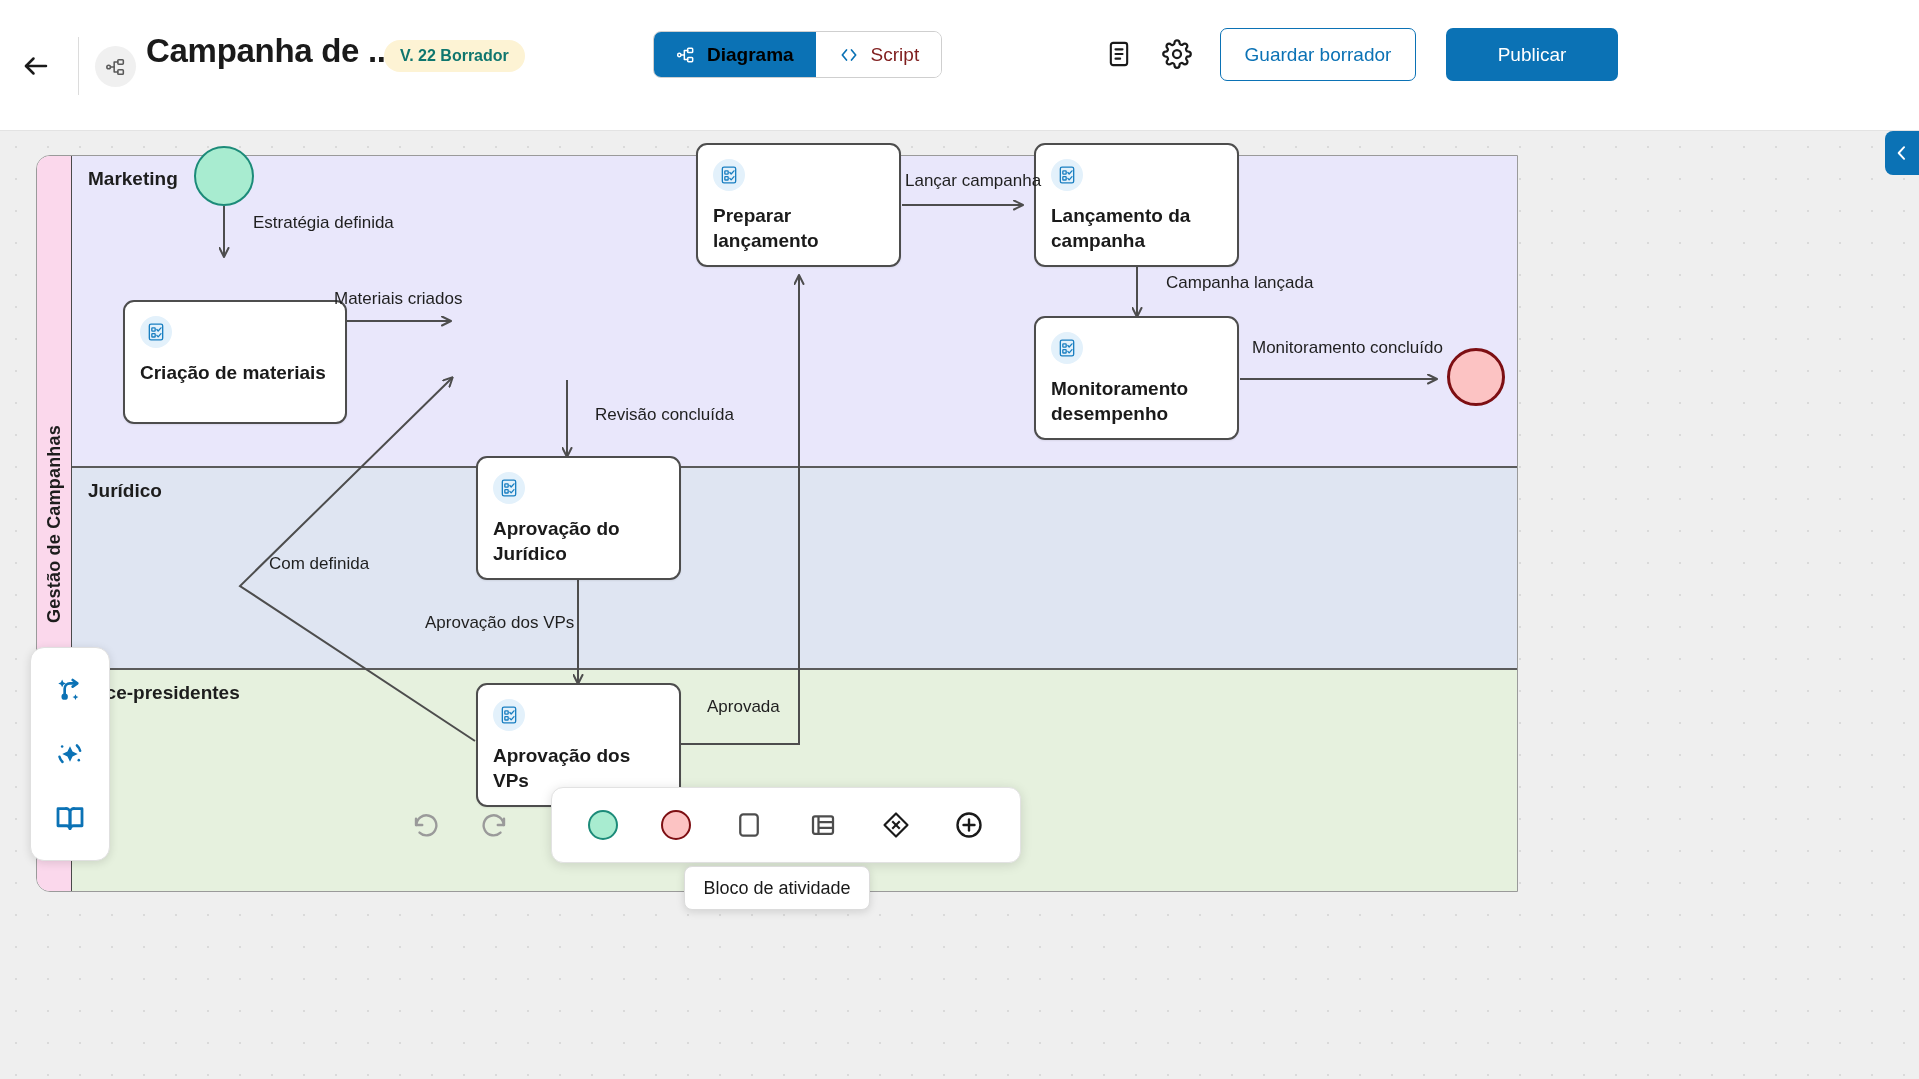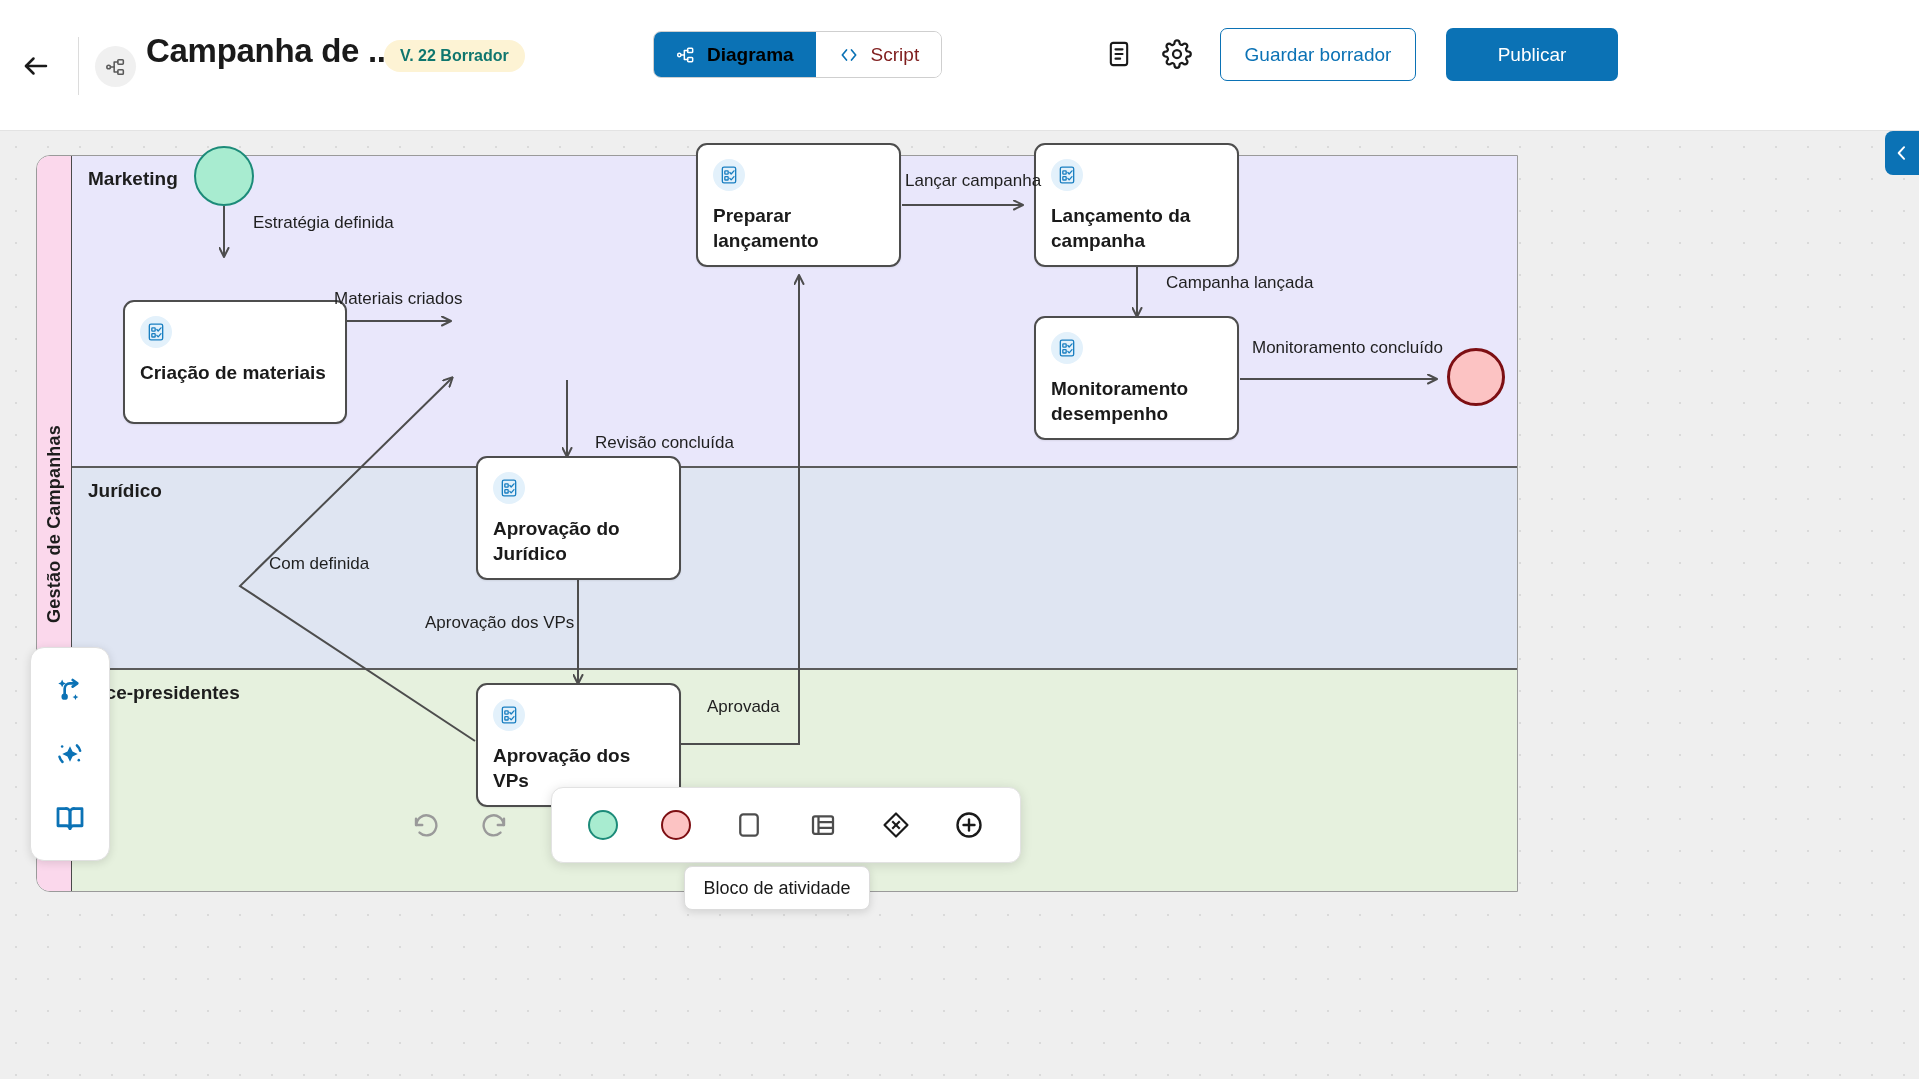--- a/index.html
+++ b/index.html
@@ -405,21 +405,21 @@
           <path d="M13 9 l1.6 1.8 L18 7" stroke-linecap="round"></path>
         <rect x="7" y="14" width="4" height="4" rx=".7"></rect>
           <path d="M13 16 l1.6 1.8 L18 14" stroke-linecap="round"></path>
       </svg>
     </div>
     <div class="task-label">Aprovação dos VPs</div>
   </div>
 
   <div class="edge-label" style="left:253px; top:82px;">Estratégia definida</div>
   <div class="edge-label" style="left:334px; top:158px;">Materiais criados</div>
-  <div class="edge-label" style="left:595px; top:274px;margin-top:28px;">Revisão concluída</div>
+  <div class="edge-label" style="left:595px; top:274px;">Revisão concluída</div>
   <div class="edge-label" style="left:425px; top:482px;">Aprovação dos VPs</div>
   <div class="edge-label" style="left:269px; top:423px;">Com definida</div>
   <div class="edge-label" style="left:707px; top:566px;">Aprovada</div>
   <div class="edge-label" style="left:905px; top:40px;">Lançar campanha</div>
   <div class="edge-label" style="left:1166px; top:142px;">Campanha lançada</div>
   <div class="edge-label" style="left:1252px; top:207px;">Monitoramento concluído</div>
 
   <div id="left-panel">
     <div class="lp-btn">
       <svg width="32" height="32" viewBox="0 0 24 24" fill="none" stroke="#0b72b5" stroke-width="2" stroke-linecap="round" stroke-linejoin="round">

